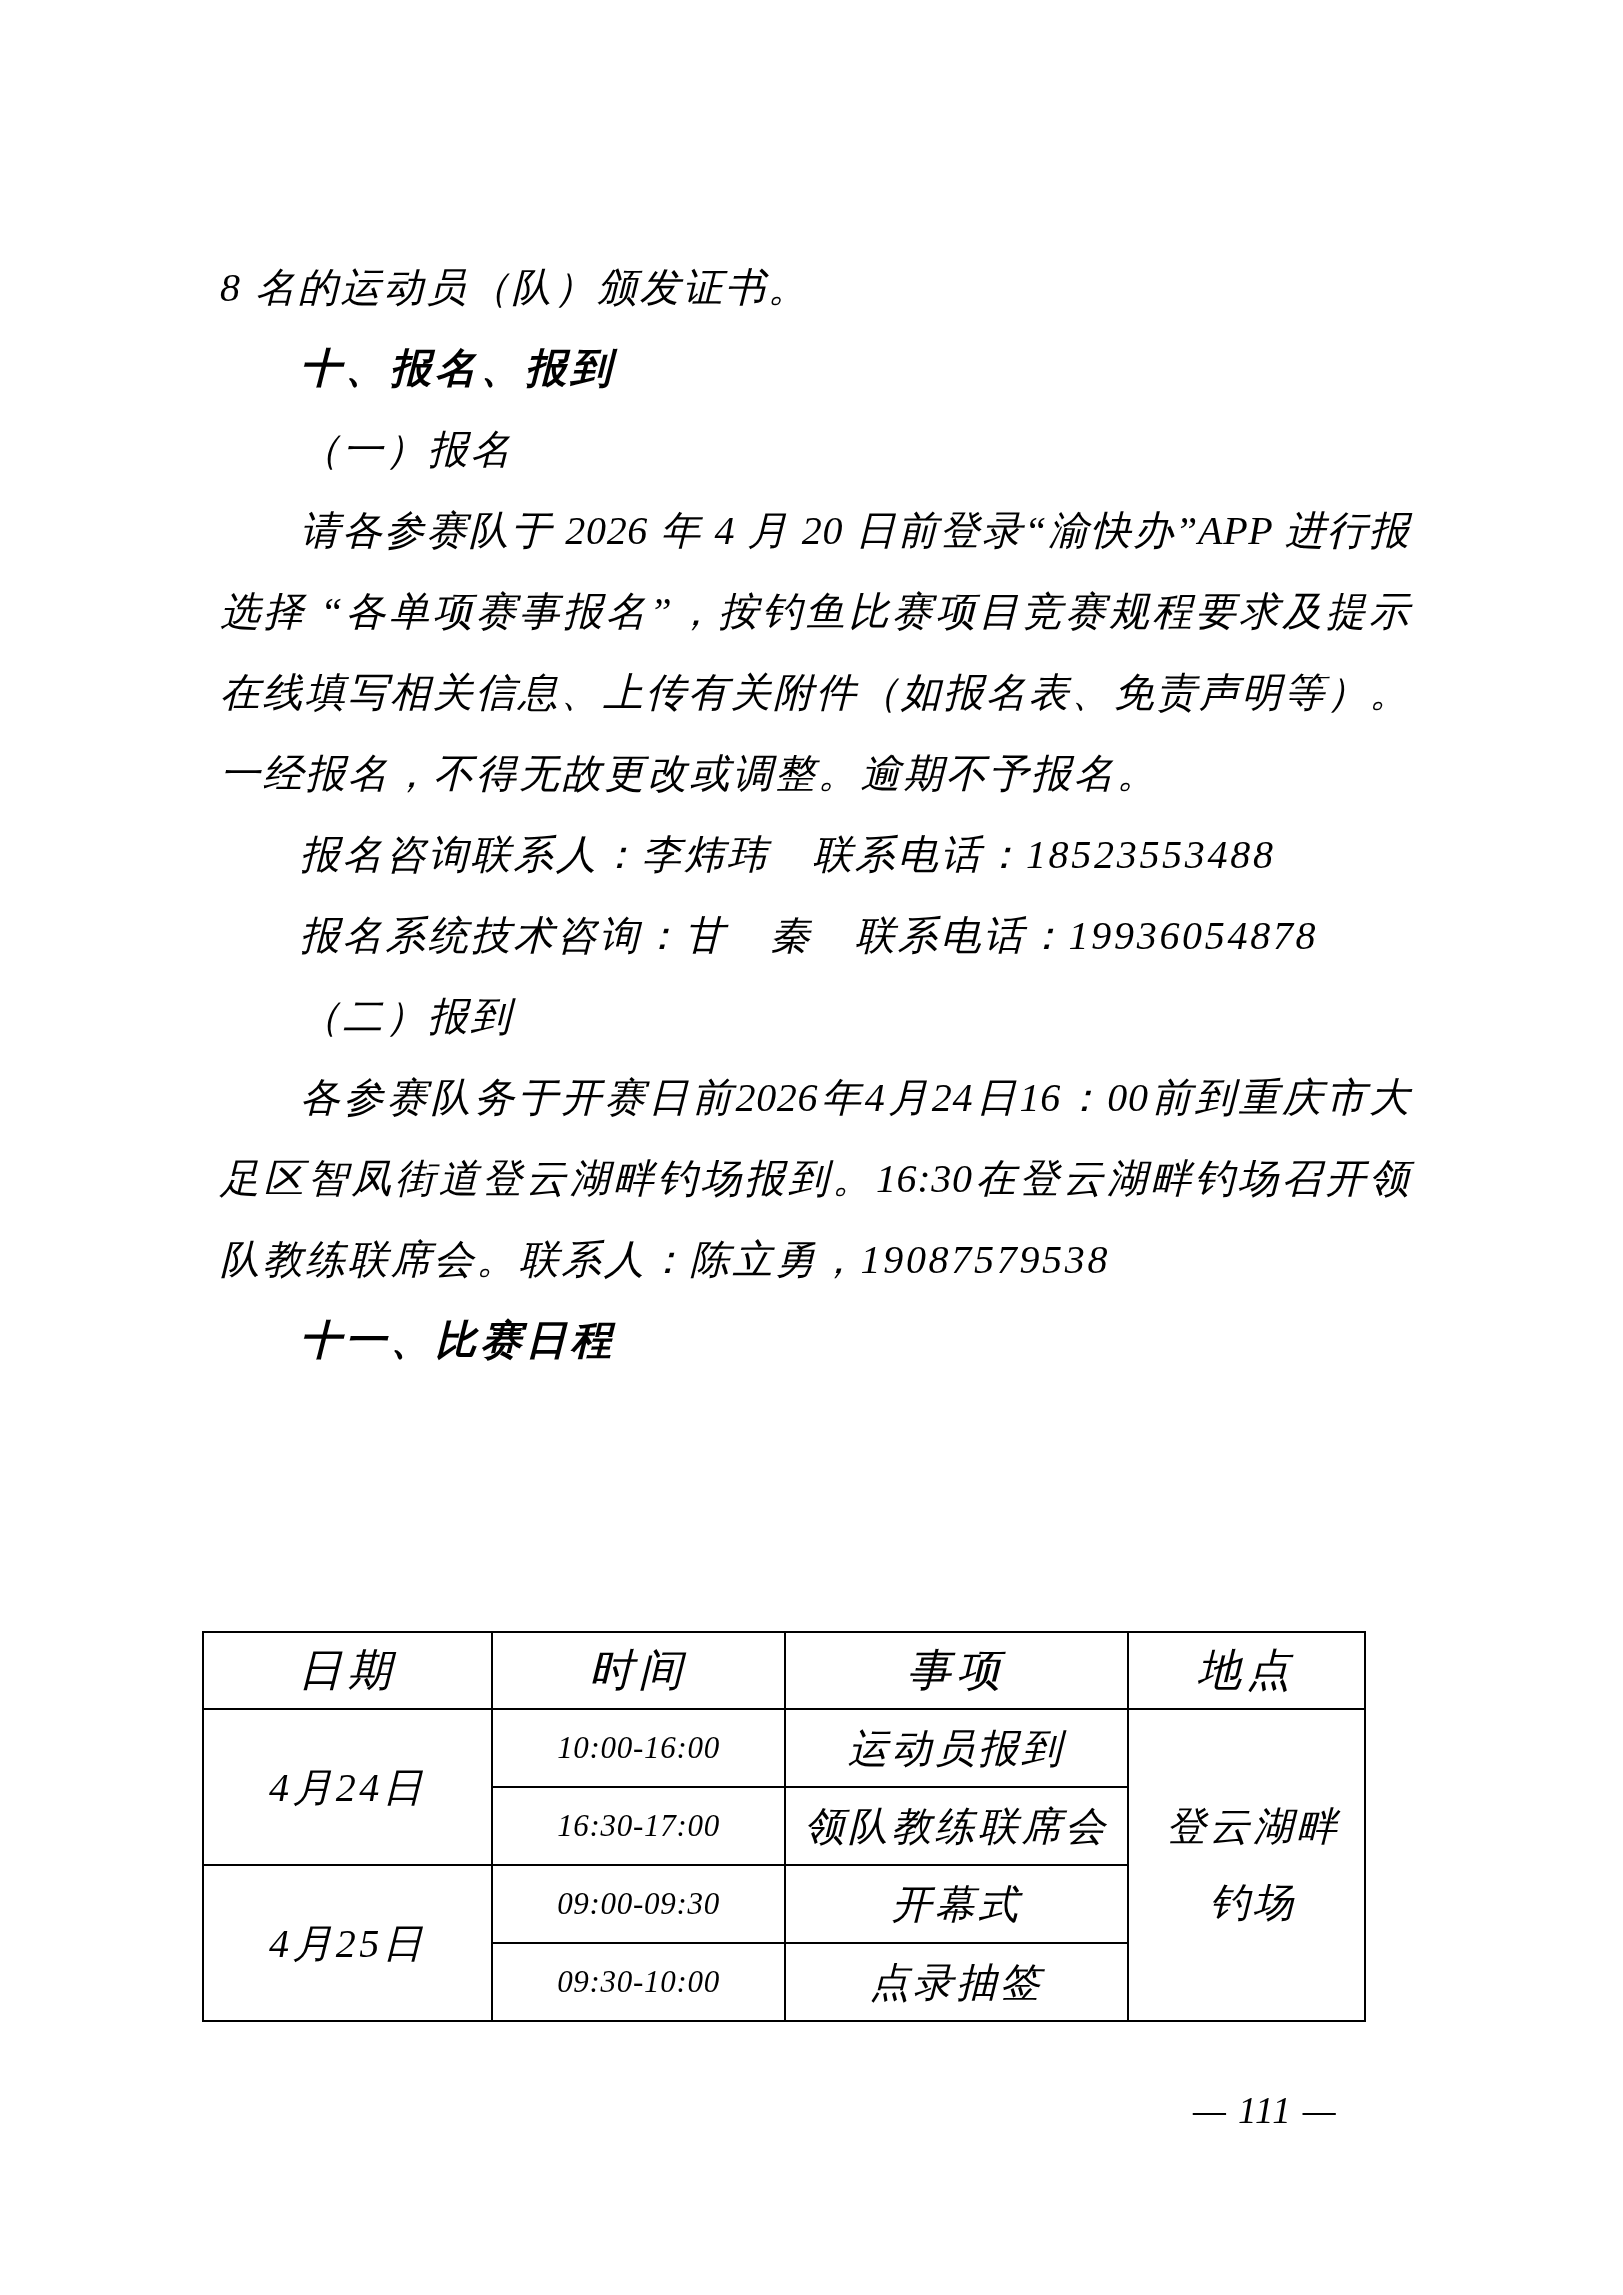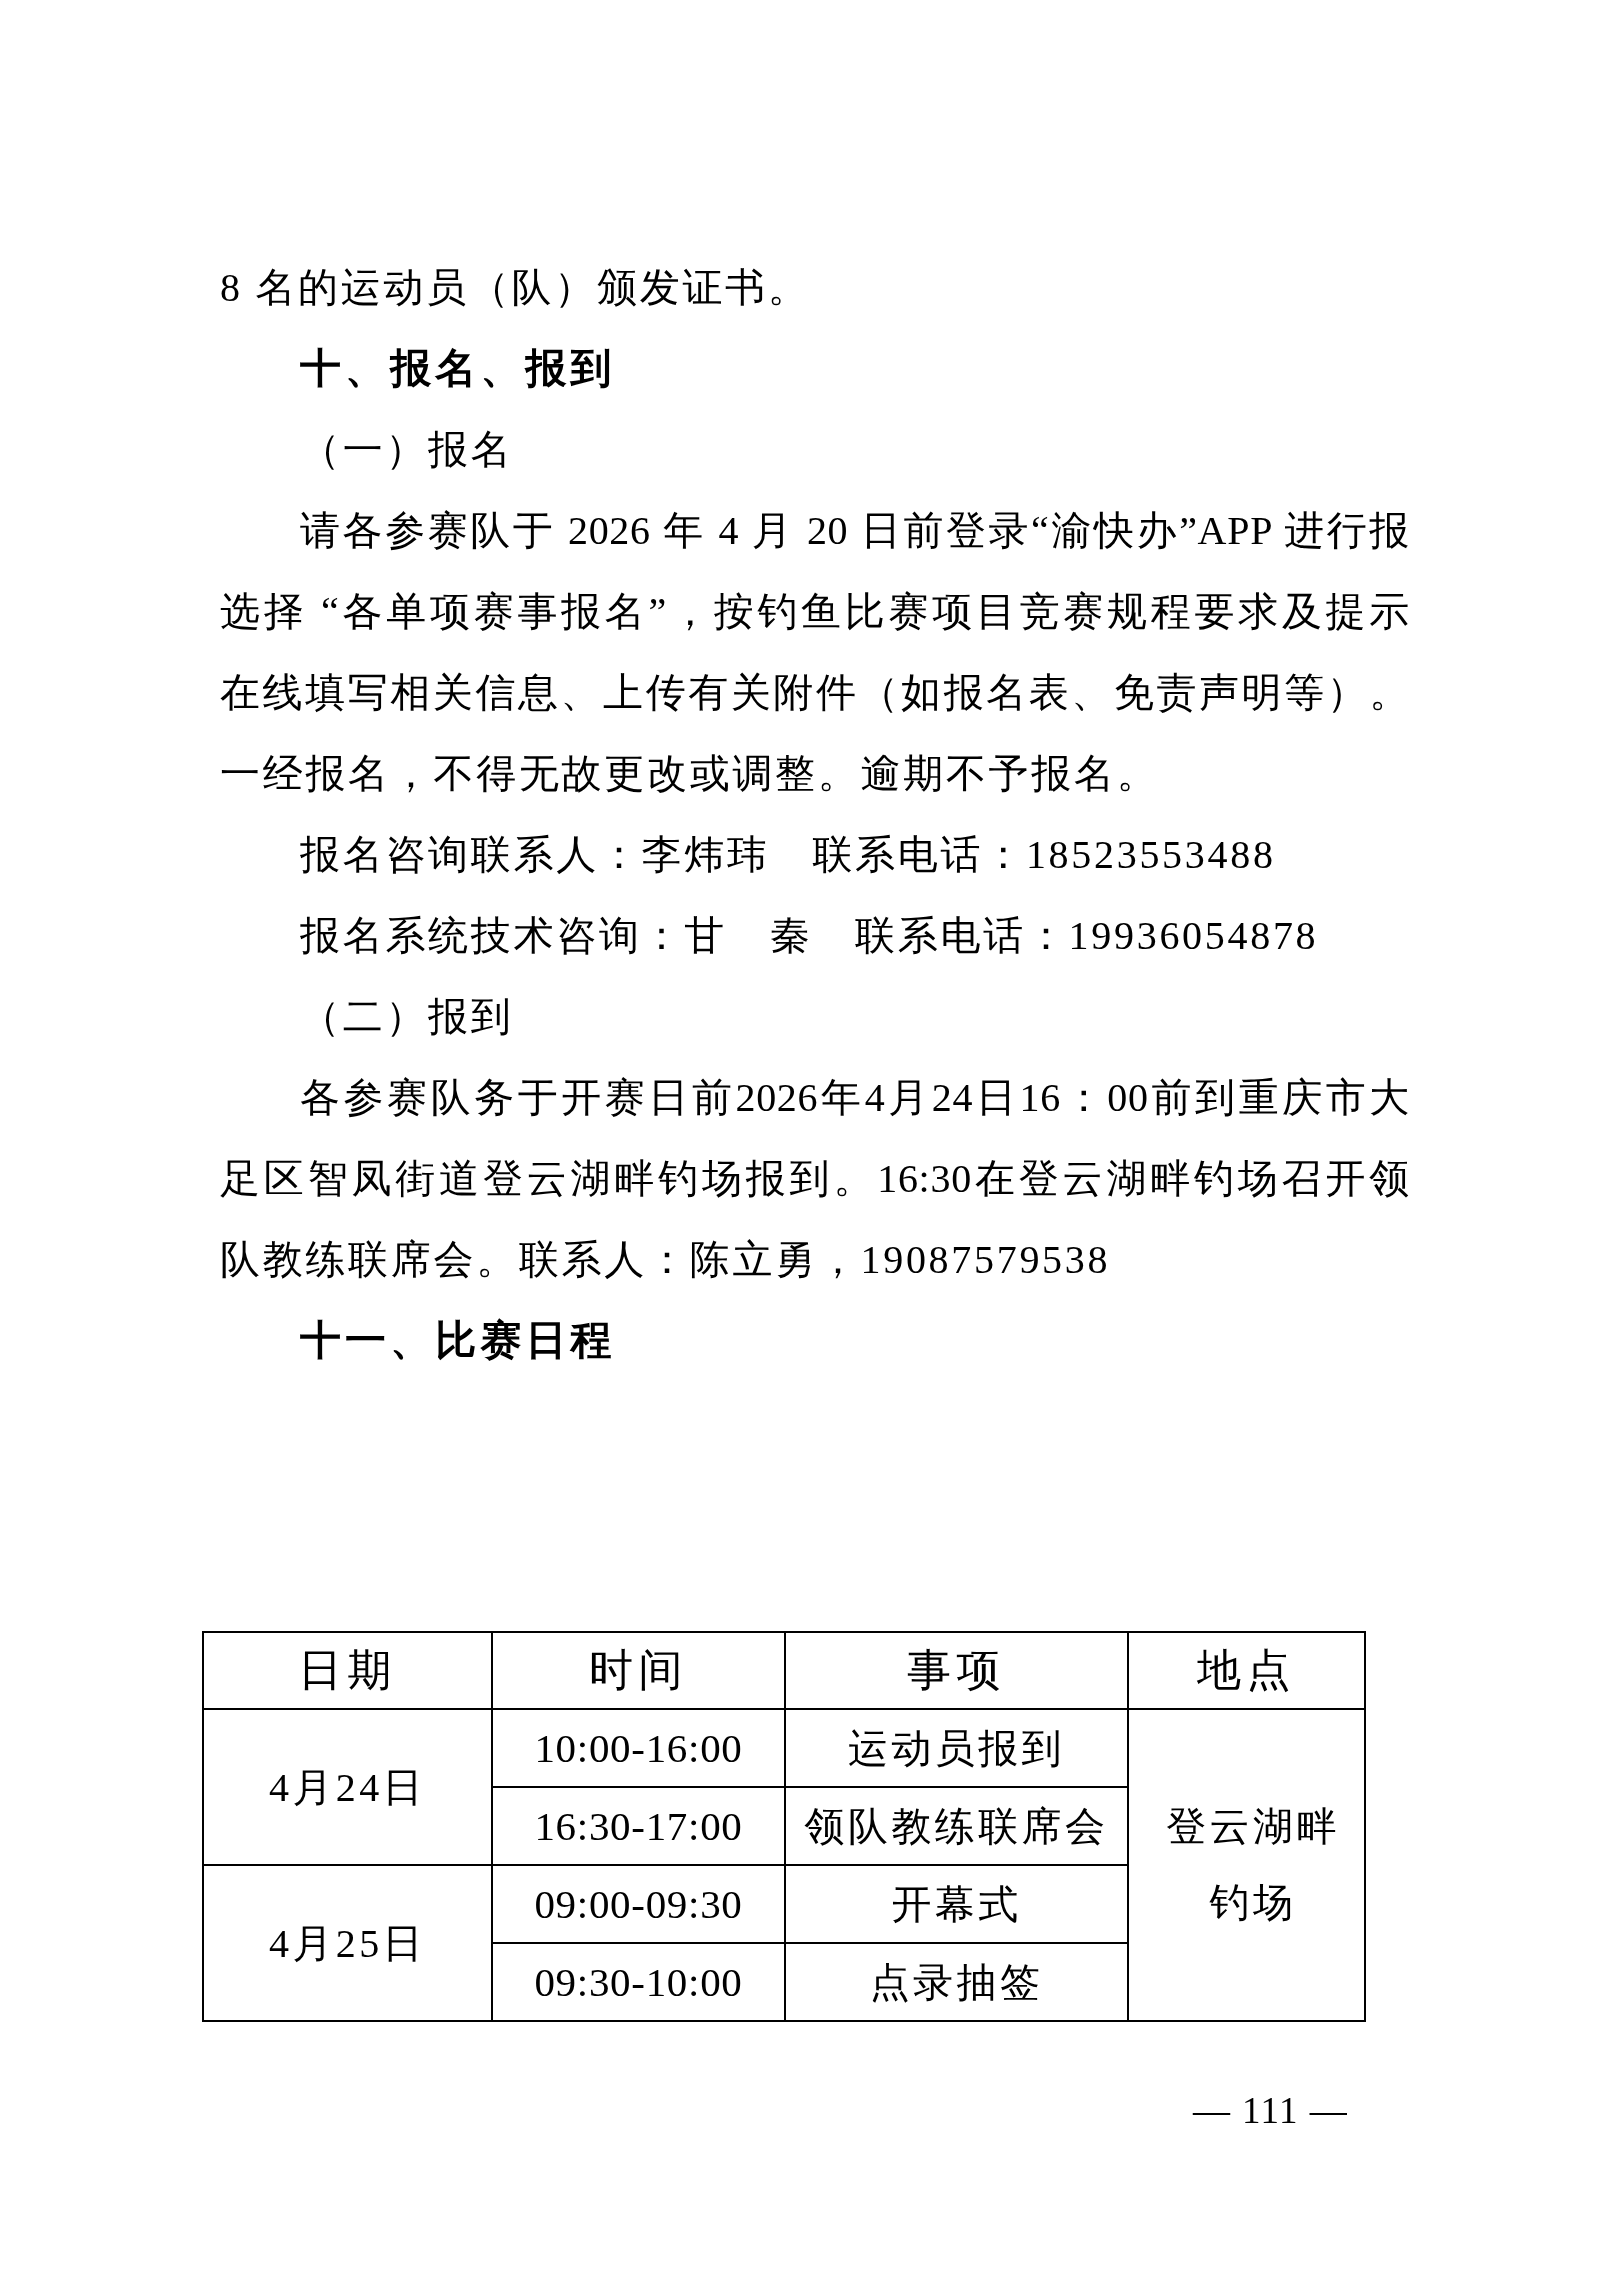--- a/index.html
+++ b/index.html
@@ -1,36 +1,36 @@
 <!DOCTYPE html>
 <html style="font-size:11px"><head>
 <meta charset="utf-8">
 <style>
   html,body{margin:0;padding:0;background:#ffffff;}
   body{width:1623px;height:2295px;position:relative;overflow:hidden;
        font-family:"Liberation Serif","DejaVu Serif",serif;color:#000;}
-  .page{position:absolute;left:0;top:0;width:1623px;height:1891px;background:#fff;}
+  .page{position:absolute;left:0;top:0;width:1623px;height:1891px;background:#fff;font-style:italic;}
   .textblock{position:absolute;left:220px;top:247px;width:1190px;}
   .line{height:81px;line-height:81px;font-size:40px;letter-spacing:2.7px;
         font-family:"Liberation Serif","DejaVu Serif",serif;}
   .j{text-align:justify;text-align-last:justify;letter-spacing:0.7px;}
   .ind{text-indent:80px;}
   .push{padding-left:424px;}
   .hd{font-family:"Liberation Sans","DejaVu Sans",sans-serif;font-weight:700;
       font-size:41px;letter-spacing:4.1px;}
   table.sched{position:absolute;left:202px;top:1631px;width:1162px;
       border-collapse:collapse;table-layout:fixed;border:2.7px solid #000;}
   .sched th,.sched td{border:2px solid #000;border-top:2.7px solid #000;border-bottom:2.7px solid #000;
       text-align:center;vertical-align:middle;padding:0;
       font-family:"Liberation Serif","DejaVu Serif",serif;}
   .sched th{font-weight:normal;font-size:44px;letter-spacing:5.5px;}
   .sched .trh{height:77px;}
   .sched .tr{height:78px;}
   .cell-cjk{font-size:40px;letter-spacing:3.4px;}
-  .cell-time{font-size:41px;letter-spacing:0.7px;}
+  .cell-time{font-size:31px;letter-spacing:0.7px;}
   .loc-line{line-height:76px;font-size:40px;letter-spacing:3.4px;padding-left:13px;}
   .footer{position:absolute;left:1193px;top:2051px;font-size:37px;letter-spacing:1.4px;
       font-family:"Liberation Serif","DejaVu Serif",serif;margin-top:38px;}
 </style>
 </head>
 <body>
 
 <div class="page">
 
   <div class="textblock">

